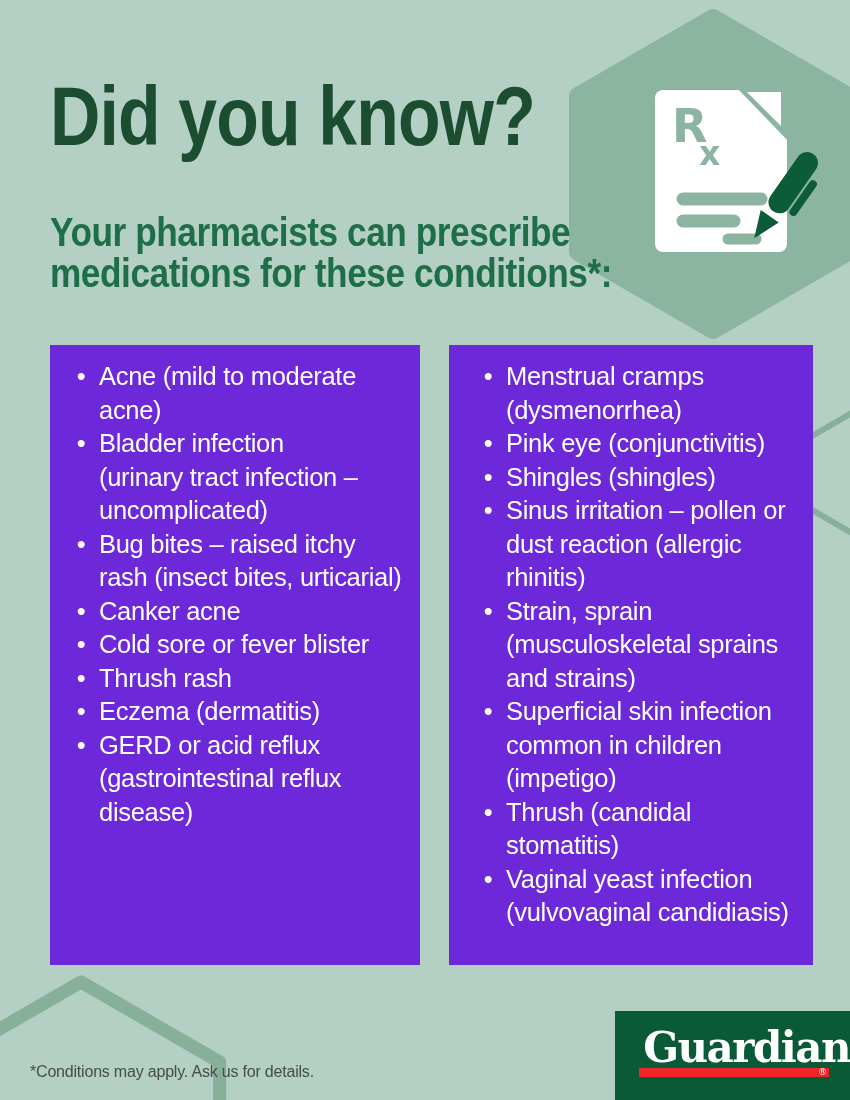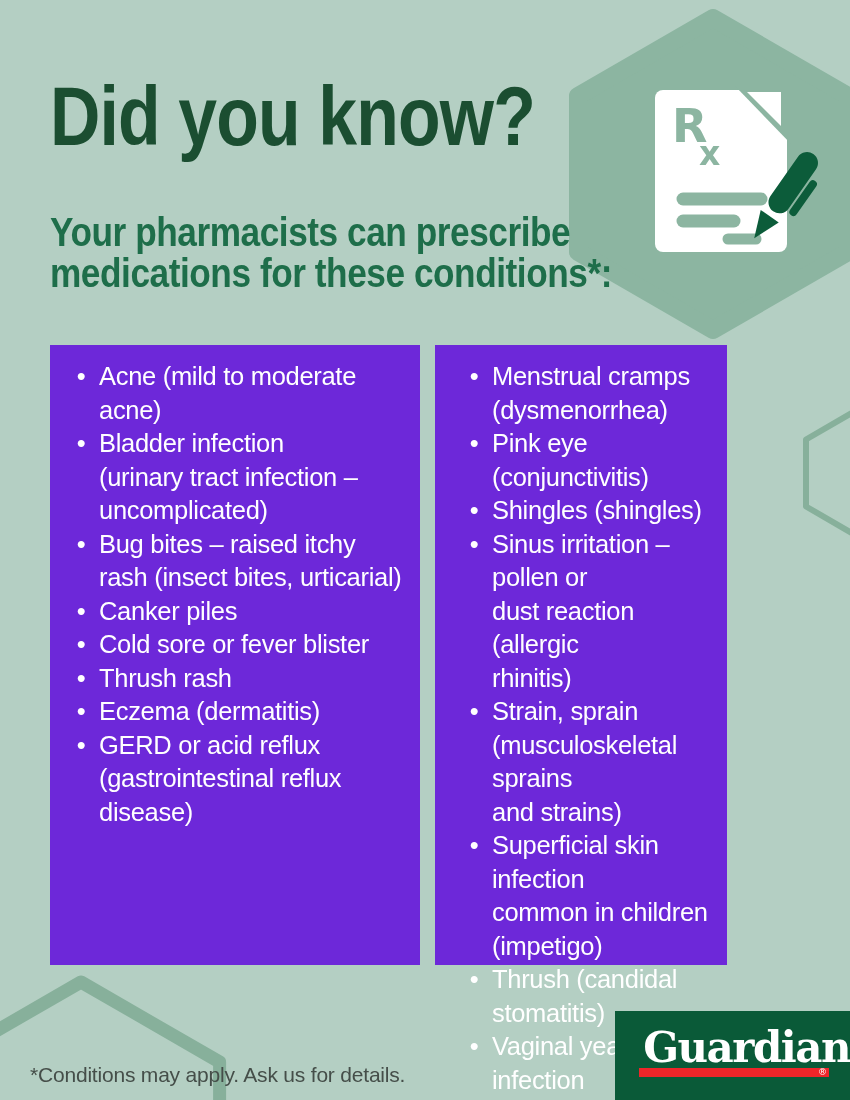--- a/index.html
+++ b/index.html
@@ -27,39 +27,39 @@
     white-space:pre-line;
   }
 
   .listbox {
     position:absolute; top:345px; height:620px;
     background:#6d28d9;
     box-sizing:border-box;
     padding:15px 10px 0 16px;
   }
   #box-left  { left:50px;  width:370px; }
-  #box-right { left:435px; width:292px;padding-left:24px; }
+  #box-right { left:449px; width:364px;padding-left:24px; }
   .item {
     position:relative;
     padding-left:33px;
     color:#ffffff;
     font-size:25.5px; line-height:33.5px;
     letter-spacing:-0.3px;
     white-space:pre-line;
   }
   .item::before {
     content:"\2022";
     position:absolute; left:0px; top:0;
     width:30px; text-align:center;
     color:#ffffff;
   }
 
   .footnote {
     position:absolute; left:30px; top:1063px; margin:0;
-    font-size:21px; letter-spacing:-0.2px;
+    font-size:16px; letter-spacing:-0.2px;
     color:#454e49;
   }
 
   .logo-box {
     position:absolute; left:615px; top:1011px;
     width:235px; height:89px;
     background:#0a5a38;
   }
   .logo-word {
     position:absolute; left:0; top:16px; width:235px;
@@ -123,21 +123,21 @@
 medications for these conditions*:</h2>
 
   <div id="box-left" class="listbox">
     <div class="item">Acne (mild to moderate
 acne)</div>
     <div class="item">Bladder infection
 (urinary tract infection –
 uncomplicated)</div>
     <div class="item">Bug bites – raised itchy
 rash (insect bites, urticarial)</div>
-    <div class="item">Canker piles</div>
+    <div class="item">Canker acne</div>
     <div class="item">Cold sore or fever blister</div>
     <div class="item">Thrush rash</div>
     <div class="item">Eczema (dermatitis)</div>
     <div class="item">GERD or acid reflux
 (gastrointestinal reflux
 disease)</div>
   </div>
 
   <div id="box-right" class="listbox">
     <div class="item">Menstrual cramps

